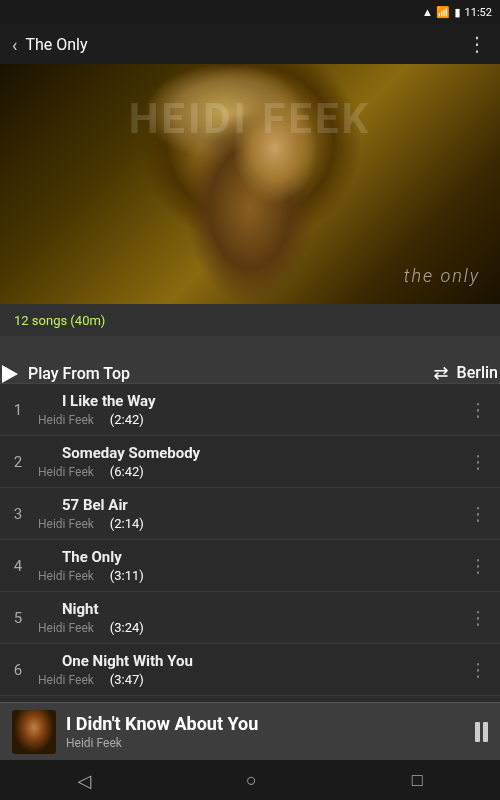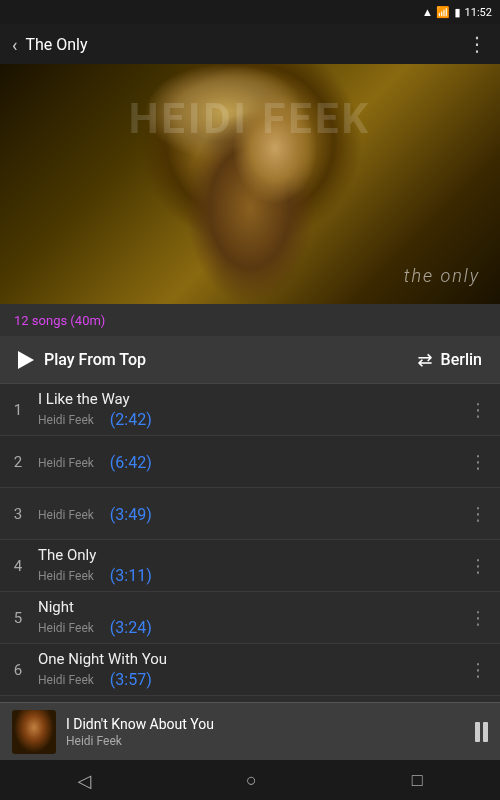--- a/index.html
+++ b/index.html
@@ -126,32 +126,32 @@
 
     
     #song-count-bar {
       width: 100%;
       height: 32px;
       background: rgba(50,50,50,0.9);
       display: flex;
       align-items: center;
       padding: 8px 14px;
       font-size: 13px;
-      color: #d946ef;
+      color: #bef264;
     }
 
     
     #play-bar {
       width: 100%;
       height: 48px;
       background: rgba(60,60,60,0.85);
       display: flex;
-      align-items: center;
+      align-items: flex-end;
       justify-content: space-between;
-      padding: 0 18px;
+      padding: 0 2px;
       border-bottom: 1px solid #444;
     }
     .play-from-top {
       display: flex;
       align-items: center;
       gap: 10px;
       font-size: 16px;
       font-weight: 500;
       color: #fff;
     }
@@ -203,35 +203,36 @@
     }
     .track-info {
       flex: 1;
       display: flex;
       flex-direction: column;
       padding-left: 6px;
     }
     .track-name {
       font-size: 15px;
       color: #eee;
-      font-weight: 400;
+      font-weight: 700;
+      margin-left: 24px;
     }
     .track-meta {
       display: flex;
       align-items: center;
       gap: 16px;
       margin-top: 2px;
     }
     .track-artist {
       font-size: 12px;
       color: #888;
     }
     .track-duration {
-      font-size: 16px;
-      color: #3b82f6;
+      font-size: 13px;
+      color: #ffffff;
     }
     .track-more {
       width: 28px;
       display: flex;
       align-items: center;
       justify-content: center;
       font-size: 18px;
       color: #888;
       flex-shrink: 0;
     }
@@ -262,23 +263,23 @@
     }
     .now-playing-thumb-inner {
       width: 100%;
       height: 100%;
       background: radial-gradient(ellipse 20px 25px at 50% 40%, #c08040 0%, #804010 50%, #2a1800 100%);
     }
     .now-playing-text {
       flex: 1;
     }
     .now-playing-title {
-      font-size: 14px;
+      font-size: 18px;
       color: #fff;
-      font-weight: 400;
+      font-weight: 700;
     }
     .now-playing-artist {
       font-size: 12px;
       color: #aaa;
       margin-top: 2px;
     }
     .pause-btn {
       display: flex;
       gap: 3px;
       align-items: center;
@@ -371,33 +372,35 @@
         <div class="track-meta">
           <span class="track-artist">Heidi Feek</span>
           <span class="track-duration">(2:42)</span>
         </div>
       </div>
       <span class="track-more">⋮</span>
     </div>
       <div class="track-row">
       <span class="track-number">2</span>
       <div class="track-info">
+        <span class="track-name">Someday Somebody</span>
         <div class="track-meta">
           <span class="track-artist">Heidi Feek</span>
           <span class="track-duration">(6:42)</span>
         </div>
       </div>
       <span class="track-more">⋮</span>
     </div>
       <div class="track-row">
       <span class="track-number">3</span>
       <div class="track-info">
-        <div class="track-meta">
-          <span class="track-artist">Heidi Feek</span>
-          <span class="track-duration">(3:49)</span>
+        <span class="track-name">57 Bel Air</span>
+        <div class="track-meta">
+          <span class="track-artist">Heidi Feek</span>
+          <span class="track-duration">(2:14)</span>
         </div>
       </div>
       <span class="track-more">⋮</span>
     </div>
       <div class="track-row">
       <span class="track-number">4</span>
       <div class="track-info">
         <span class="track-name">The Only</span>
         <div class="track-meta">
           <span class="track-artist">Heidi Feek</span>
@@ -416,21 +419,21 @@
         </div>
       </div>
       <span class="track-more">⋮</span>
     </div>
       <div class="track-row">
       <span class="track-number">6</span>
       <div class="track-info">
         <span class="track-name">One Night With You</span>
         <div class="track-meta">
           <span class="track-artist">Heidi Feek</span>
-          <span class="track-duration">(3:57)</span>
+          <span class="track-duration">(3:47)</span>
         </div>
       </div>
       <span class="track-more">⋮</span>
     </div>
       <div class="track-row">
       
       
       
     </div>
     </div>

